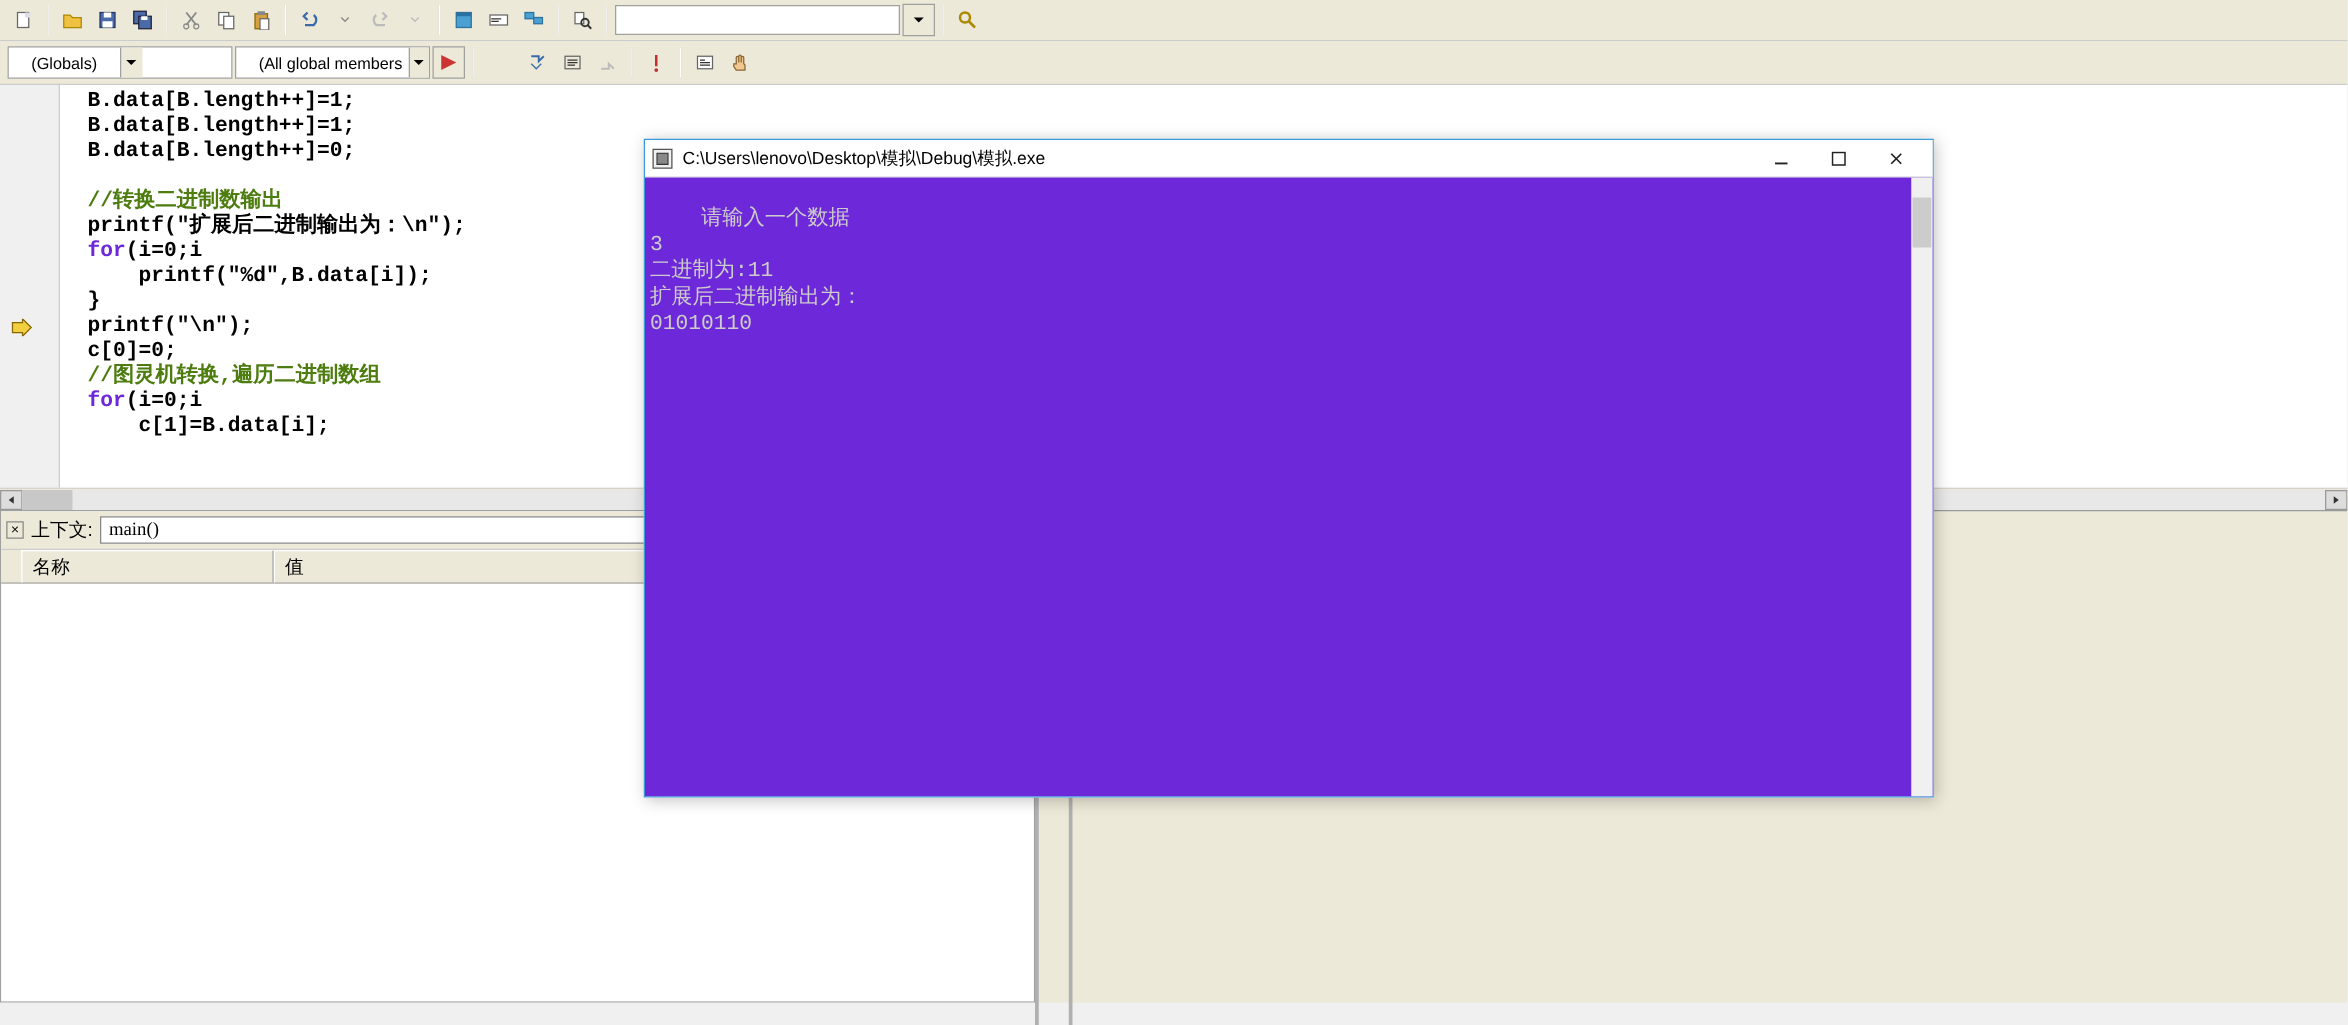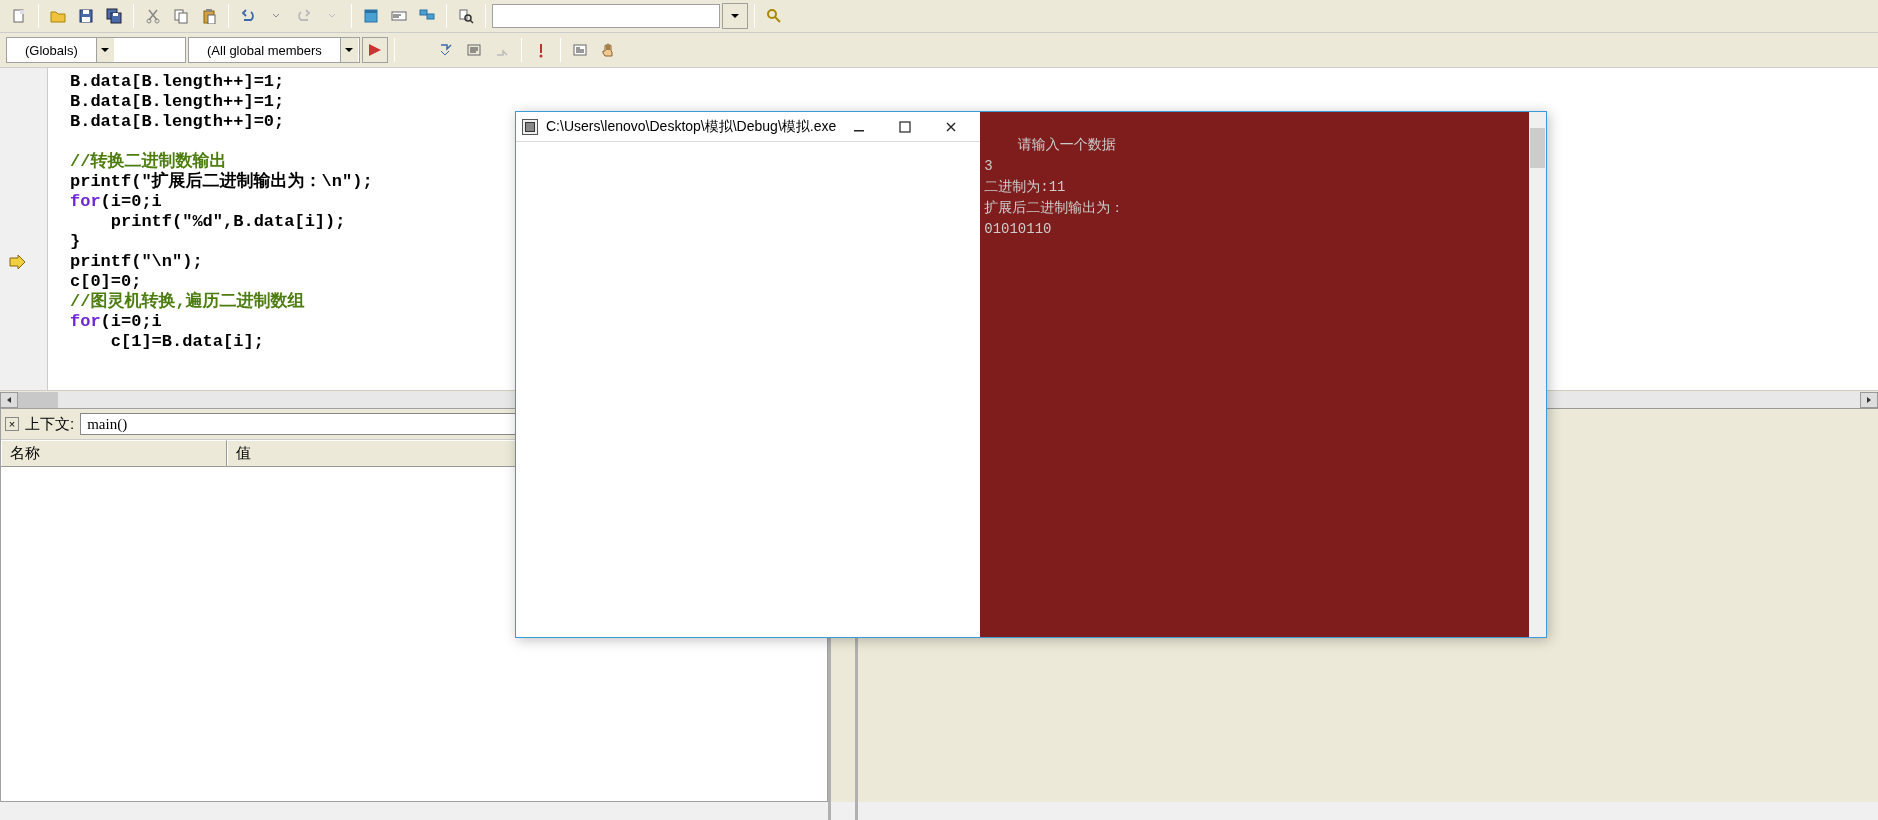--- a/index.html
+++ b/index.html
@@ -133,21 +133,21 @@
   background: #ece9d8;
   border-bottom: 1px solid #999;
   font-size: 15px;
 }
 .watch-cols .col {
   padding: 3px 8px;
   border-right: 1px solid #999;
   border-top: 1px solid #fff;
   border-left: 1px solid #fff;
 }
-.watch-cols .col1 { width: 226px; }
+.watch-cols .col1 { width: 202px; margin-left: 16px; }
 .watch-cols .col2 { flex: 1; }
 .watch-body { flex: 1; background: #fff; }
 .right-panel {
   flex: 1;
   background: #ece9d8;
   border-top: 1px solid #999;
   position: relative;
 }
 .splitter-v {
   position: absolute;
@@ -158,21 +158,21 @@
   border-left: 3px solid #b0b0b0;
   border-right: 3px solid #b0b0b0;
 }
 .console-window {
   position: absolute;
   left: 515px; top: 111px;
   width: 1032px; height: 527px;
   border: 1px solid #3a9bdc;
   background: #fff;
   box-shadow: 2px 2px 12px rgba(0,0,0,0.25);
-  display: flex; 
+  display: flex; flex-direction: column;
 }
 .console-title {
   height: 30px;
   display: flex; align-items: center;
   padding: 0 6px;
   font-size: 14px;
   background: #fff;
   border-bottom: 1px solid #ddd;
 }
 .console-title .cicon {
@@ -183,24 +183,24 @@
   background: #f0f0f0;
 }
 .console-title .title-text { flex: 1; }
 .win-btn {
   width: 46px; height: 28px;
   display: inline-flex; align-items: center; justify-content: center;
   cursor: pointer;
 }
 .console-body {
   flex: 1;
-  background: #7f1d1d;
+  background: #6d28d9;
   color: #ccc;
   font-family: "NSimSun","SimSun","Courier New",monospace;
-  font-size: 14px;
+  font-size: 17px;
   line-height: 21px;
   padding: 2px 4px;
   white-space: pre;
   position: relative;
 }
 .console-scrollbar {
   position: absolute; right: 0; top: 0;
   width: 17px; height: 100%;
   background: #f0f0f0;
 }
@@ -330,21 +330,21 @@
 
 <div class="toolbar2">
   <div class="combo" style="width:180px">
     <span class="combo-txt">(Globals)</span>
     <span class="combo-arrow">
         <svg width="10" height="10">
           <path d="M1 3l4 4 4-4" fill="#000"></path>
         </svg>
       </span>
   </div>
-  <div class="combo" style="width:172px">
+  <div class="combo" style="width:156px">
     <span class="combo-txt">(All global members</span>
     <span class="combo-arrow">
         <svg width="10" height="10">
           <path d="M1 3l4 4 4-4" fill="#000"></path>
         </svg>
       </span>
   </div>
   <button class="tb-btn" style="border:1px solid #a0a0a0">
       <svg width="16" height="16">
         <path d="M2 2l12 6-12 6z" fill="#cc3333"></path>

